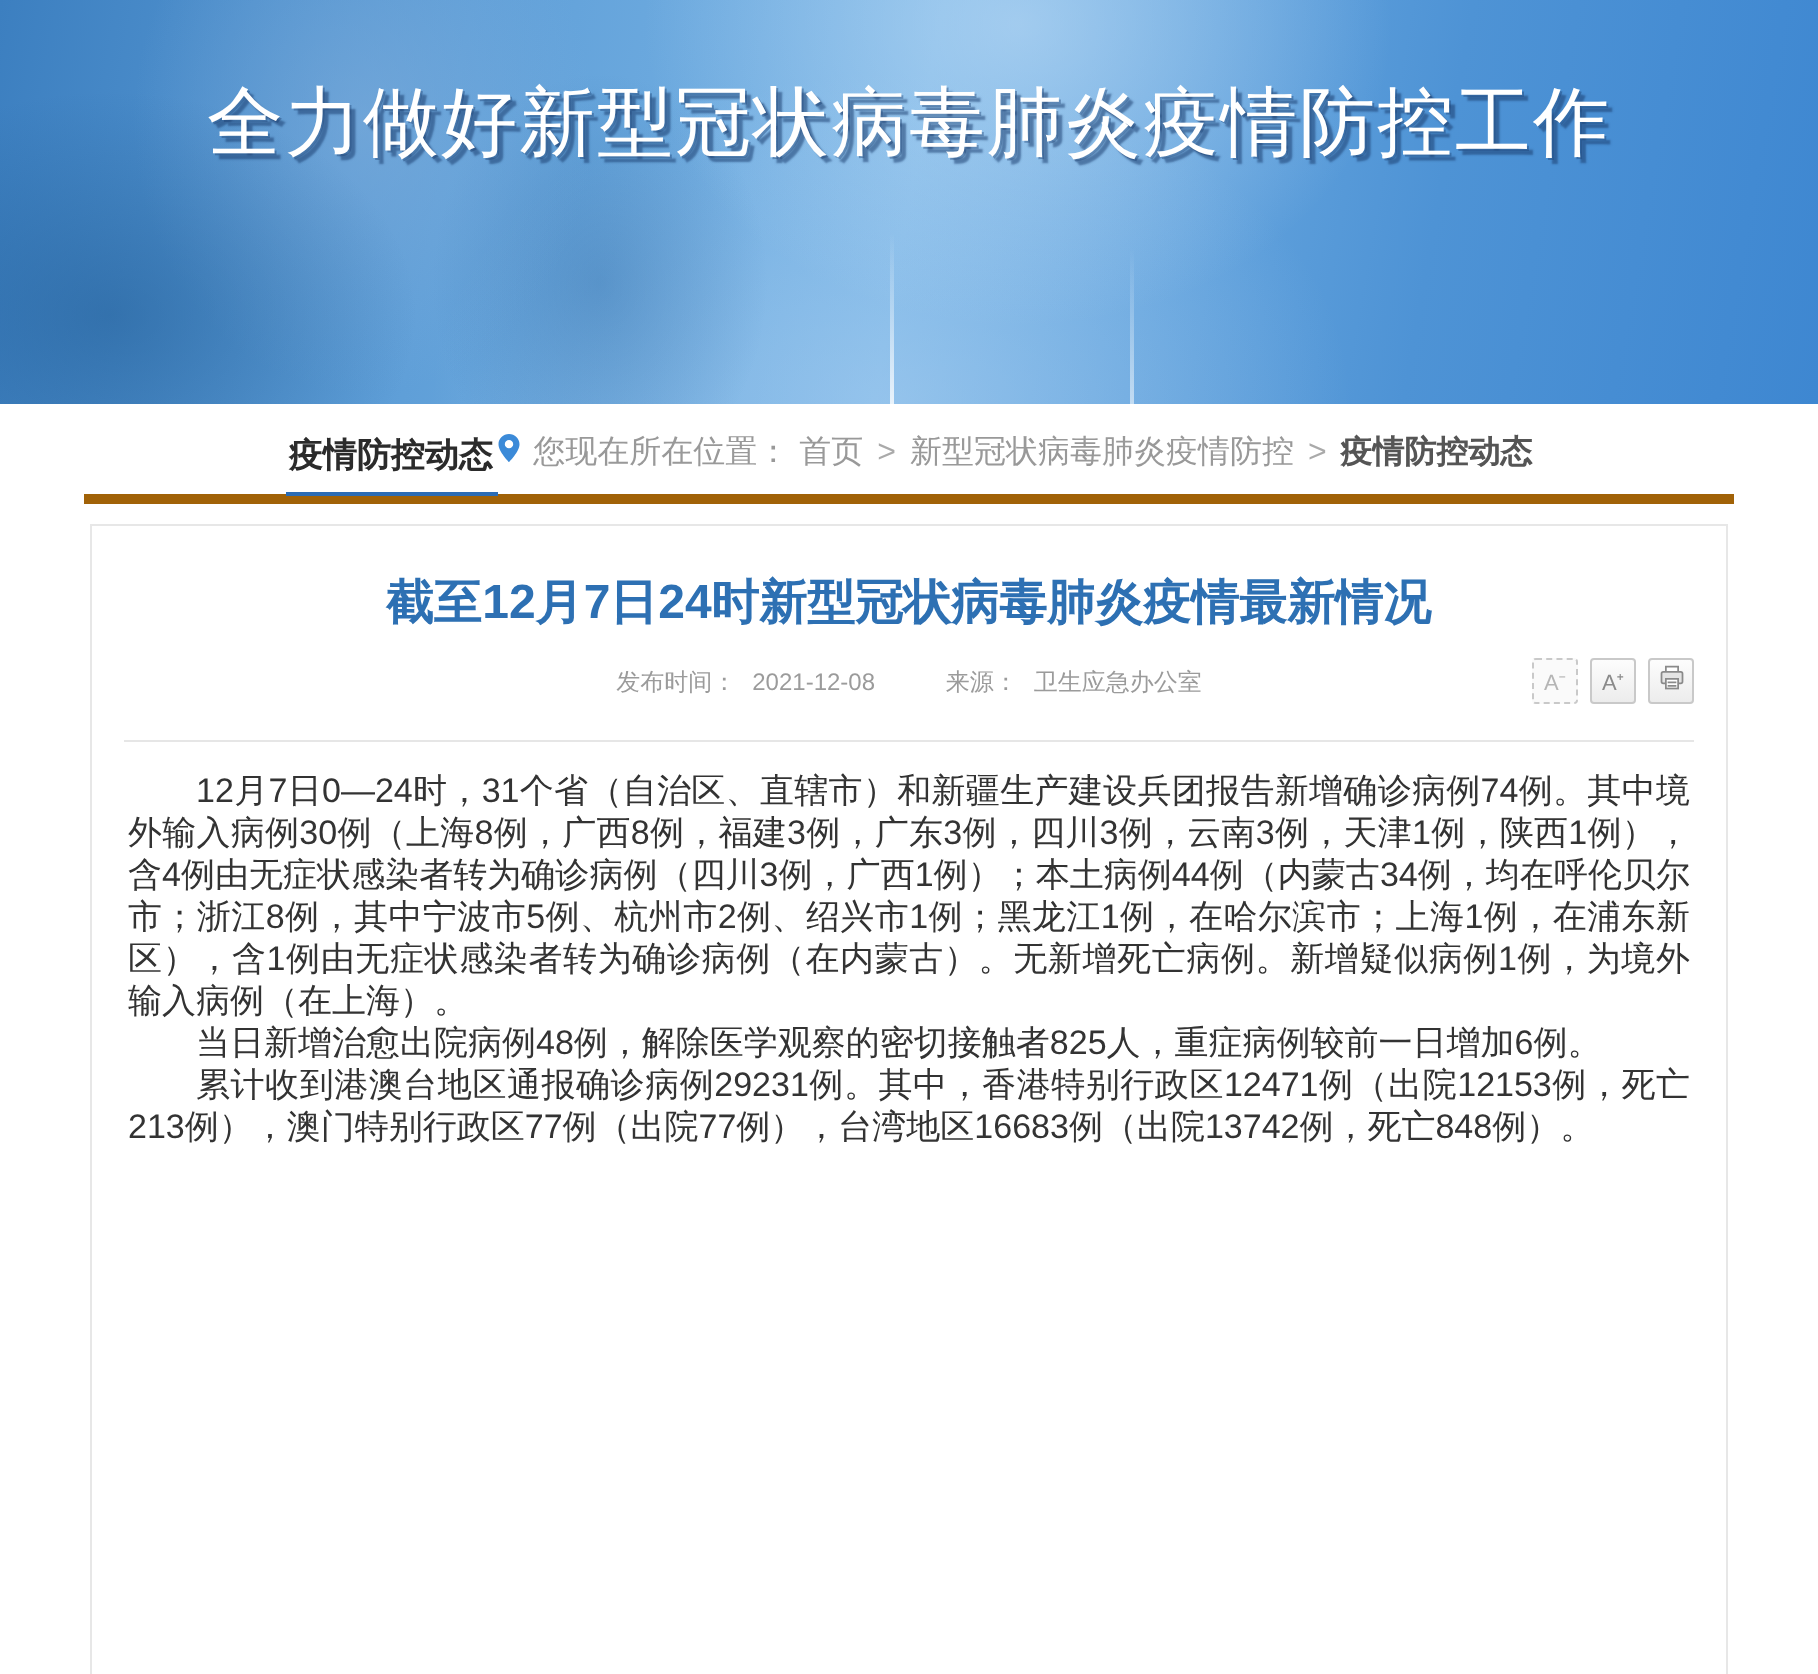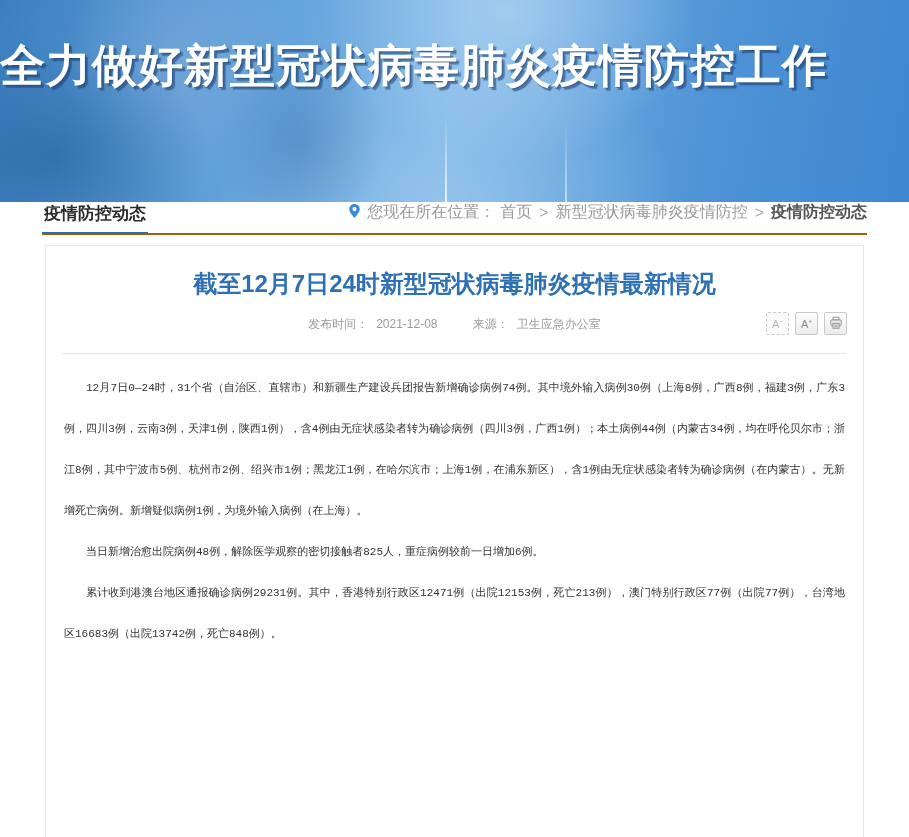--- a/index.html
+++ b/index.html
@@ -16,37 +16,37 @@
     background:
       radial-gradient(ellipse 220px 160px at 6% 78%, rgba(26,84,140,.45), transparent 70%),
       radial-gradient(ellipse 160px 190px at 20% 30%, rgba(130,175,220,.55), transparent 72%),
       radial-gradient(ellipse 120px 150px at 33% 70%, rgba(40,100,160,.35), transparent 70%),
       radial-gradient(ellipse 260px 210px at 56% 6%, rgba(200,226,248,.55), transparent 72%),
       radial-gradient(ellipse 320px 230px at 49% 100%, rgba(175,210,242,.5), transparent 72%),
       linear-gradient(100deg, #3c7fc0 0%, #5f9fd8 25%, #7ab5e6 50%, #4e93d5 78%, #3e87d1 100%);
   }
   .banner-title {
     position: absolute; left: 0; right: 0; top: 36px;
-    color: #ffffff; font-size: 45px; font-weight: bold;
+    text-align: center; color: #ffffff; font-size: 38px; font-weight: normal;
     letter-spacing: 1px;
     text-shadow: 3px 3px 1px rgba(28,62,112,.55), 1px 1px 0 rgba(28,62,112,.4);
     white-space: nowrap;
   }
   .banner-streak {
     position: absolute; width: 2px; bottom: 0; height: 86px;
     background: linear-gradient(to bottom, rgba(255,255,255,0), rgba(255,255,255,.8));
   }
   .banner-streak.s1 { left: 445px; }
   .banner-streak.s2 { left: 565px; height: 78px; opacity: .7; }
 
   
   .content-wrap { width: 825px; margin: 0 auto; }
   .nav-row {
-    display: flex; justify-content: space-between; align-items: flex-end;
-    border-bottom: 2px solid #a16207;
+    display: flex; justify-content: center; align-items: flex-end;
+    padding-top: 14px; border-bottom: 5px solid #a16207;
   }
   .section-title {
     display: inline-block; font-size: 17px; font-weight: bold; color: #2b2b2b;
     padding: 0 2px 7px 2px; border-bottom: 2px solid #2a6cb5; margin-bottom: -1px;
   }
   .breadcrumb {
     font-size: 16px; color: #999; padding-bottom: 10px;
     display: flex; align-items: center; gap: 5px; white-space: nowrap;
   }
   .breadcrumb a { color: #999; text-decoration: none; cursor: pointer; }
@@ -75,22 +75,22 @@
     background: linear-gradient(#fdfdfd, #ececec);
     border: 1px solid #c9c9c9; border-radius: 2px; cursor: pointer;
     display: flex; align-items: center; justify-content: center;
     font-family: "Liberation Sans", sans-serif; padding: 0;
   }
   .tool-btn.dashed { border-style: dashed; color: #b5b5b5; background: #fafafa; }
   .meta-divider { border-top: 1px solid #e6e6e6; margin-top: 11px; }
 
   .article-body { padding: 14px 2px 30px 2px; }
   .article-body p {
-    font-family: Liberation Mono, monospace;
-    font-size: 11px; line-height: 41px; color: #333;
+    font-family: Liberation Sans, sans-serif;
+    font-size: 17px; line-height: 21px; color: #333;
     text-indent: 2em; text-align: justify; margin: 0;
   }
 </style>
 </head>
 <body>
 
 <div class="banner">
   <div class="banner-streak s1"></div>
   <div class="banner-streak s2"></div>
   <h1 class="banner-title">全力做好新型冠状病毒肺炎疫情防控工作</h1>

